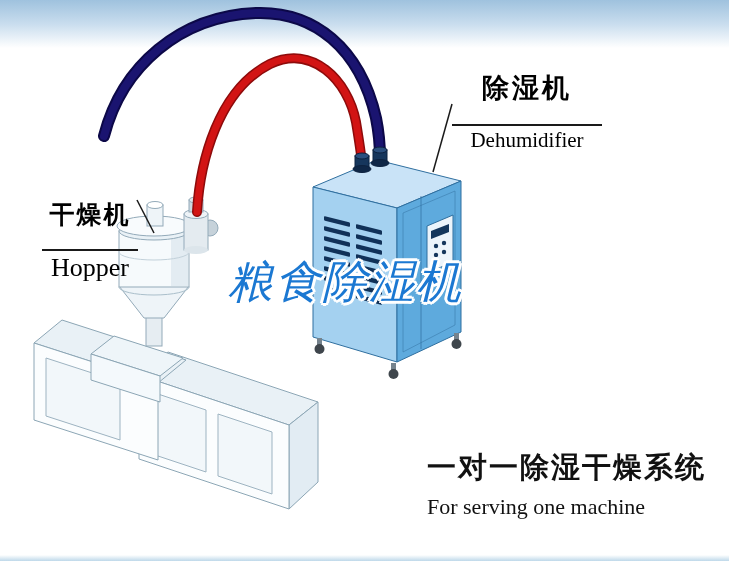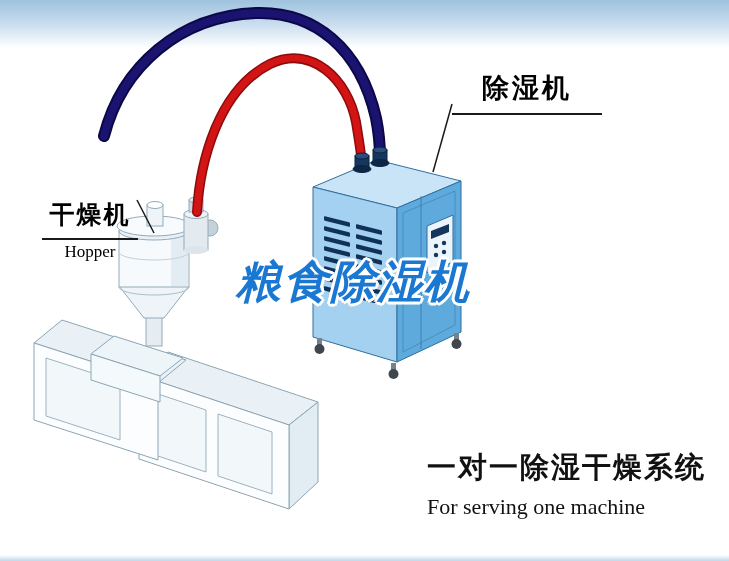--- a/index.html
+++ b/index.html
@@ -7,30 +7,30 @@
   body { font-family:"Liberation Sans", sans-serif; }
   .canvas { position:relative; width:729px; height:561px; background:#ffffff; overflow:hidden; }
   .sky { position:absolute; top:0; left:0; right:0; height:48px;
          background:linear-gradient(180deg,#9fc2de 0%, #c9ddee 50%, #ffffff 100%); }
   .bottom-edge { position:absolute; bottom:0; left:0; right:0; height:6px;
          background:linear-gradient(180deg,#ffffff 0%, #bed8ea 100%); }
   .art { position:absolute; left:0; top:0; }
 
   .callout { position:absolute; text-align:center; }
   .callout-zh { font-weight:bold; color:#000; border-bottom:2px solid #1a1a1a;
-                padding-bottom:7px; white-space:nowrap; }
+                padding-bottom:18px; white-space:nowrap; }
   .callout-en { font-family:"Liberation Serif", serif; color:#000; padding-top:2px; white-space:nowrap; }
   .callout-dehu { left:452px; top:70px; width:150px; }
   .callout-dehu .callout-zh { font-size:27px; letter-spacing:3px; }
   .callout-dehu .callout-en { font-size:21px; }
   .callout-hopper { left:42px; top:166px; width:96px;margin-top:32px; }
   .callout-hopper .callout-zh { font-size:25px; letter-spacing:2px; }
-  .callout-hopper .callout-en { font-size:17px; }
+  .callout-hopper .callout-en { font-size:26px; }
 
-  .watermark { position:absolute; left:236px; top:252px; font-size:45px; font-weight:bold;
+  .watermark { position:absolute; left:228px; top:252px; font-size:45px; font-weight:normal;
                font-style:italic; letter-spacing:2px; color:#1b78d2; white-space:nowrap;
                text-shadow:-2px -2px 0 #fff, 2px -2px 0 #fff, -2px 2px 0 #fff, 2px 2px 0 #fff,
                            -3px 0 0 #fff, 3px 0 0 #fff, 0 -3px 0 #fff, 0 3px 0 #fff; }
 
   .caption { position:absolute; left:400px; top:448px; width:310px;margin-left:27px; }
   .caption-zh { font-size:29px; font-weight:bold; letter-spacing:2px; color:#111; white-space:nowrap; }
   .caption-en { font-family:Liberation Serif, serif; font-size:22px; margin-top:6px; color:#111; white-space:nowrap; }
 </style>
 </head>
 <body>
@@ -138,20 +138,21 @@
     </g>
 
     <g stroke="#1a1a1a" stroke-width="1.5">
       <line x1="452" y1="104" x2="433" y2="172"></line>
       <line x1="137" y1="200" x2="154" y2="233"></line>
     </g>
   </svg>
 
   <div class="callout callout-dehu">
     <div class="callout-zh">除湿机</div>
+    <div class="callout-en">Dehumidifier</div>
   </div>
 
   <div class="callout callout-hopper">
     <div class="callout-zh">干燥机</div>
     <div class="callout-en">Hopper</div>
   </div>
 
   <div class="watermark">粮食除湿机</div>
 
   <div class="caption">

